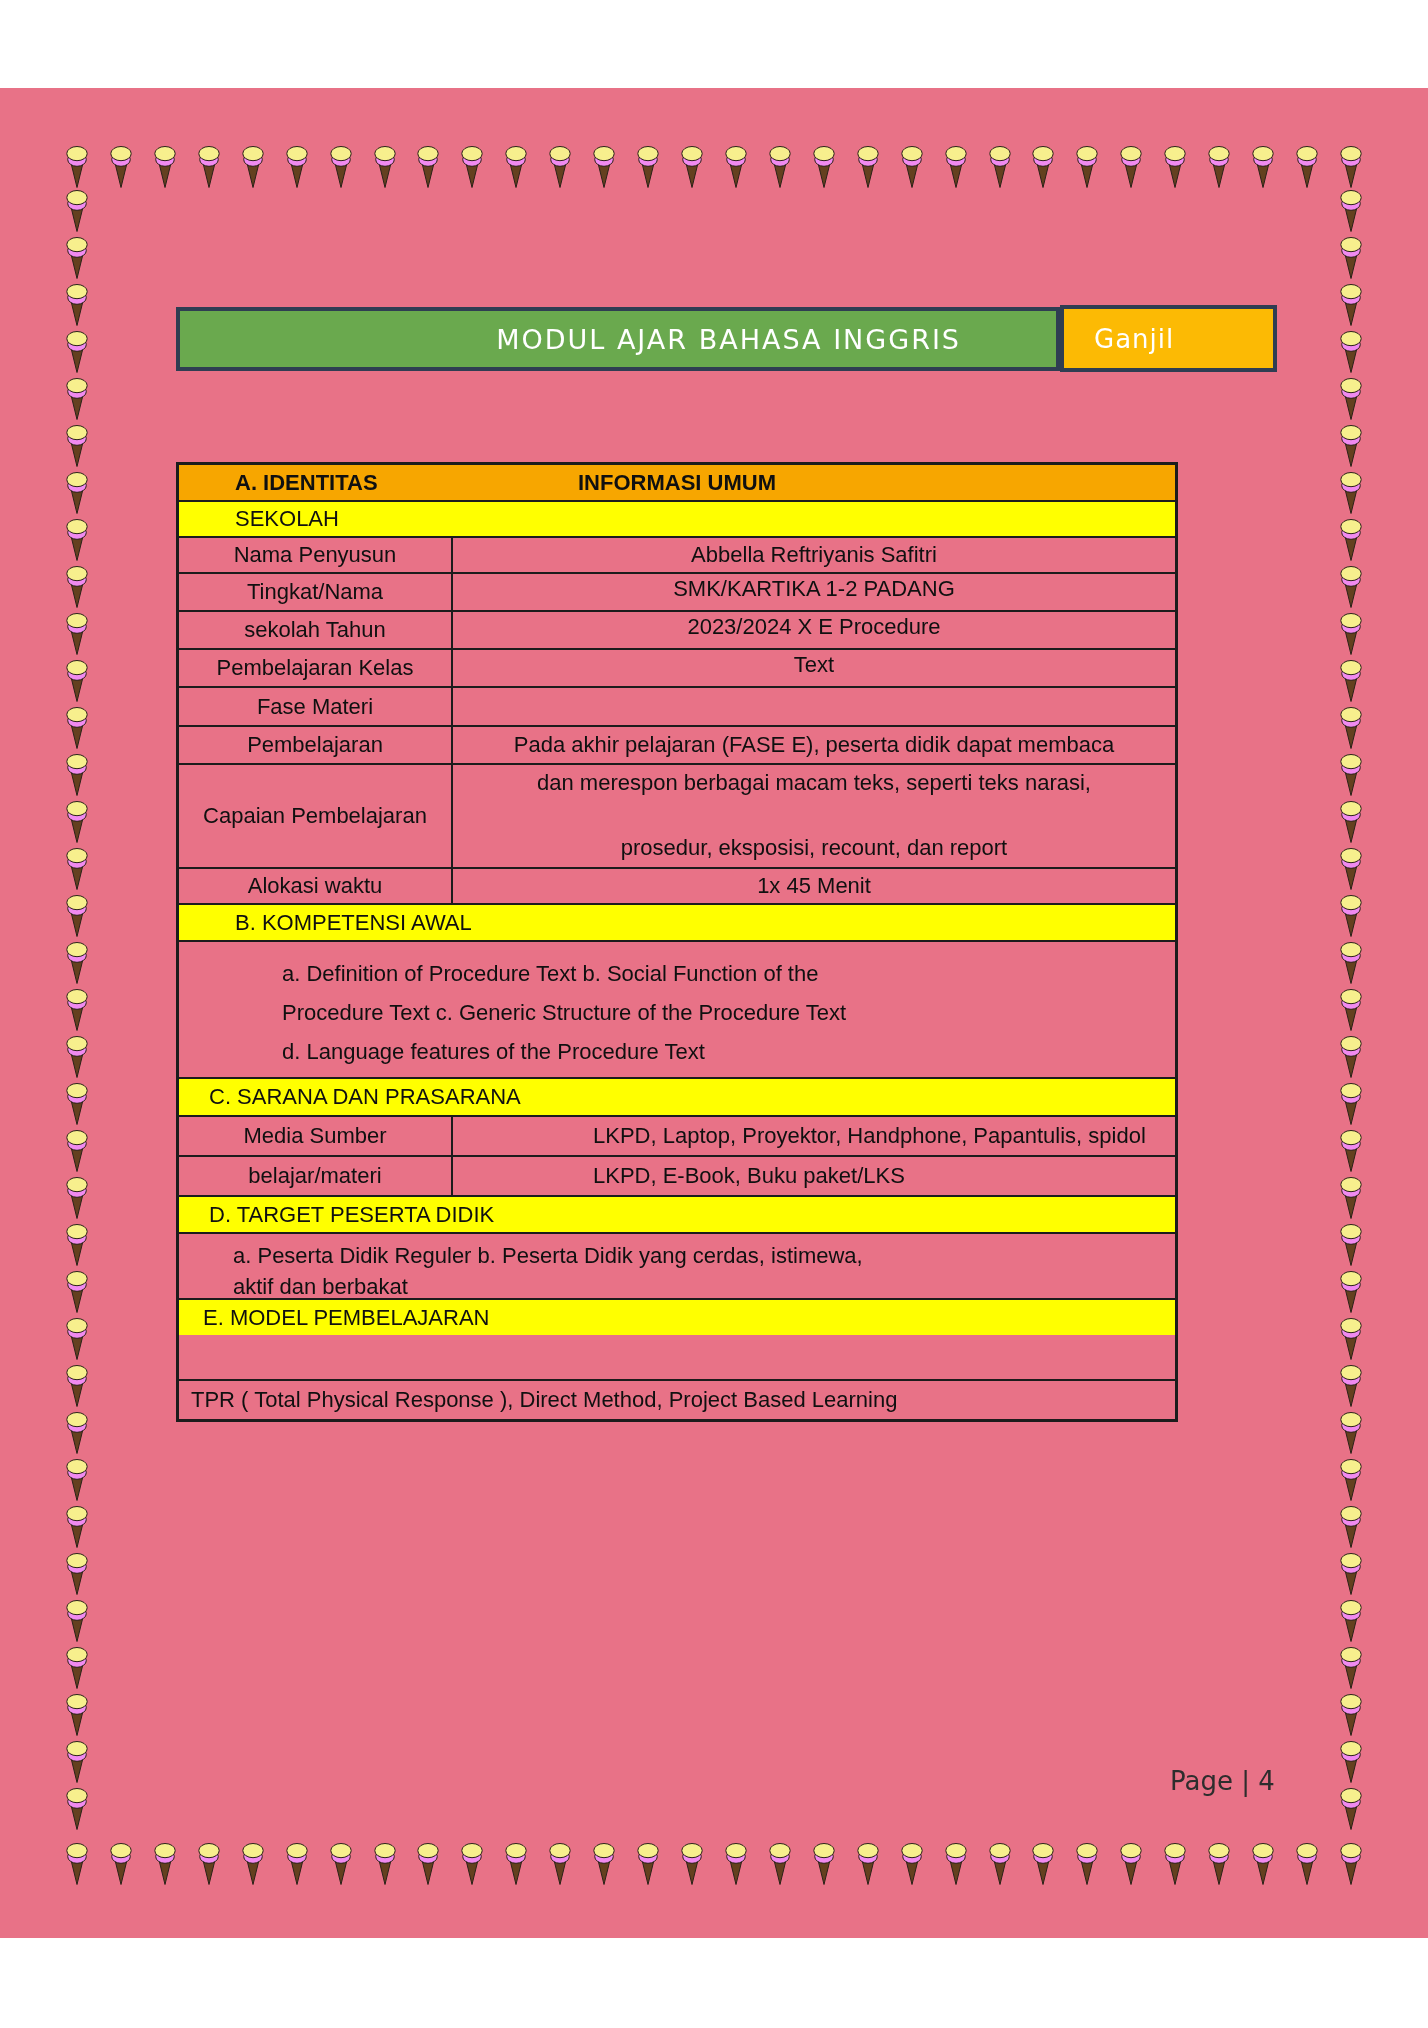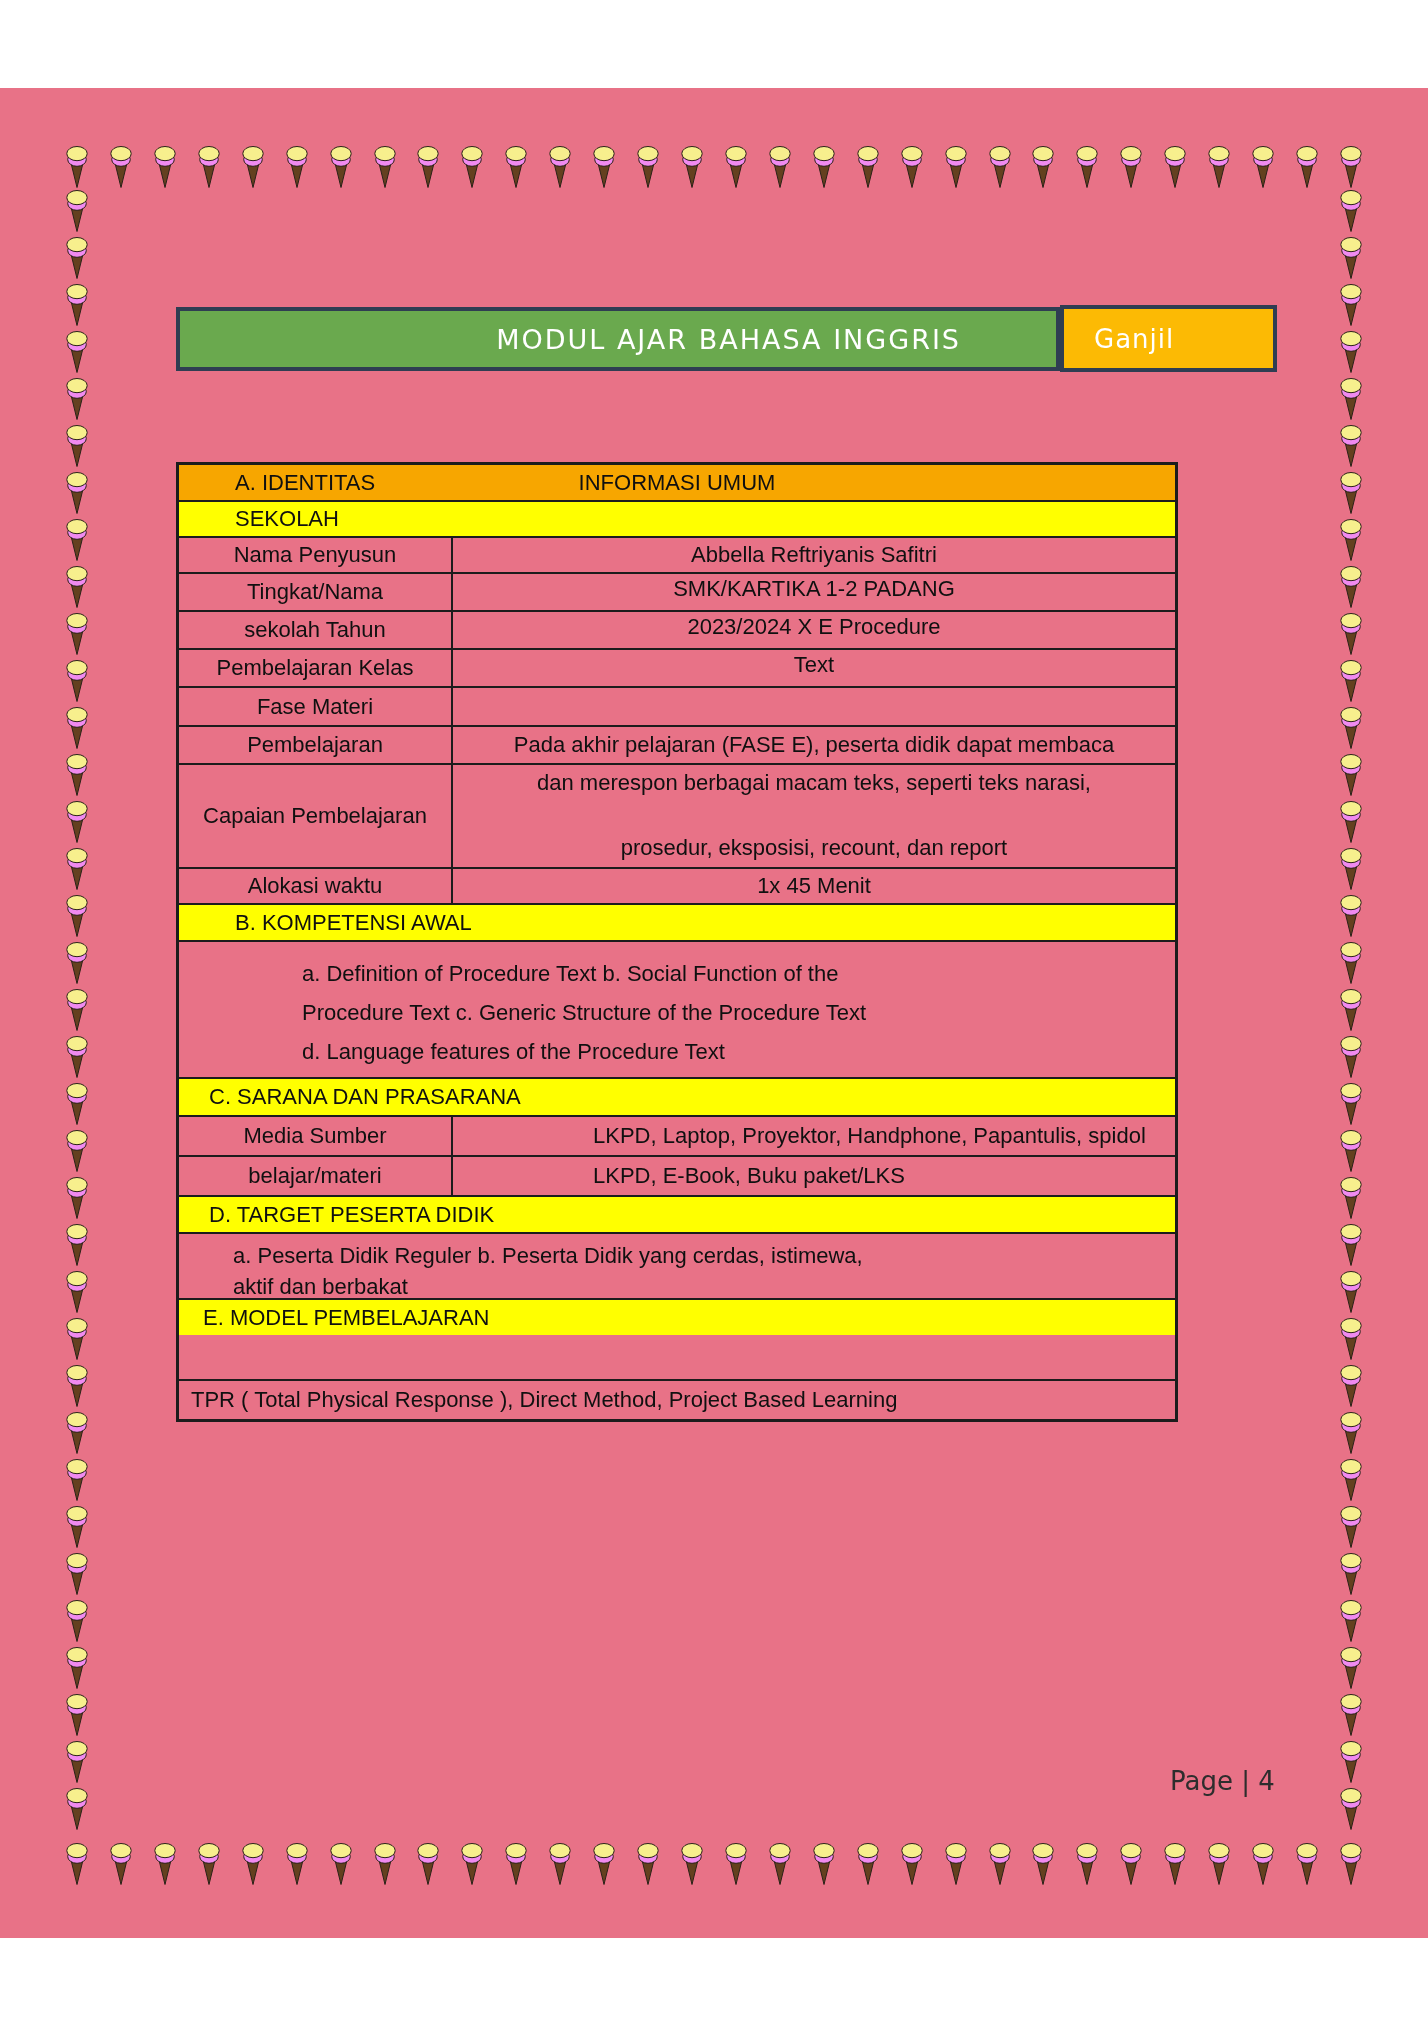--- a/index.html
+++ b/index.html
@@ -36,30 +36,30 @@
   .trow{display:flex;border-top:2px solid var(--line,#1c1c1c);position:relative;box-sizing:border-box;align-items:stretch;}
   .trow.first{border-top:none;}
   .lbl{
     width:274px;flex:none;box-sizing:border-box;border-right:2px solid var(--line,#1c1c1c);
     display:flex;align-items:center;justify-content:center;text-align:right;padding:0 6px;
   }
   .val{flex:1;display:flex;align-items:center;justify-content:center;text-align:center;padding:0 8px;box-sizing:border-box;}
   .val.top{align-items:flex-start;padding-top:2px;}
   .val.leftpad{justify-content:flex-start;text-align:left;padding-left:128px;margin-left:12px;}
   .val.twolines{flex-direction:column;justify-content:space-between;padding-top:5px;padding-bottom:7px;}
-  .orange-row{background:var(--orange,#f7a600);}
+  .orange-row{background:var(--orange,#f7a600);font-weight:bold;}
   .yellow-row{background:var(--yellow,#ffff00);}
   .sec-head{display:flex;align-items:center;box-sizing:border-box;}
   .pad-a{padding-left:56px;}
   .pad-c{padding-left:30px;}
   .pad-e{padding-left:24px;}
   .hleft{position:relative;z-index:1;padding-left:56px;display:flex;align-items:center;}
   .hcenter{position:absolute;left:0;top:0;width:100%;height:100%;display:flex;align-items:center;justify-content:center;}
   .bodyblock{display:block;width:100%;box-sizing:border-box;}
-  .komp-body{padding:12px 20px 0 103px;margin-left:20px;}
+  .komp-body{padding:12px 20px 0 103px;}
   .komp-body .bline{line-height:39px;}
   .target-body{padding:6px 20px 0 54px;}
   .target-body .bline{line-height:31px;}
   .model-body{display:flex;align-items:center;padding-left:12px;margin-top:44px;}
 
   .page-number{
     position:absolute;left:1170px;top:1766px;color:#2d2d2d;
     font-family:"DejaVu Sans",sans-serif;font-size:26px;
   }
 </style>

